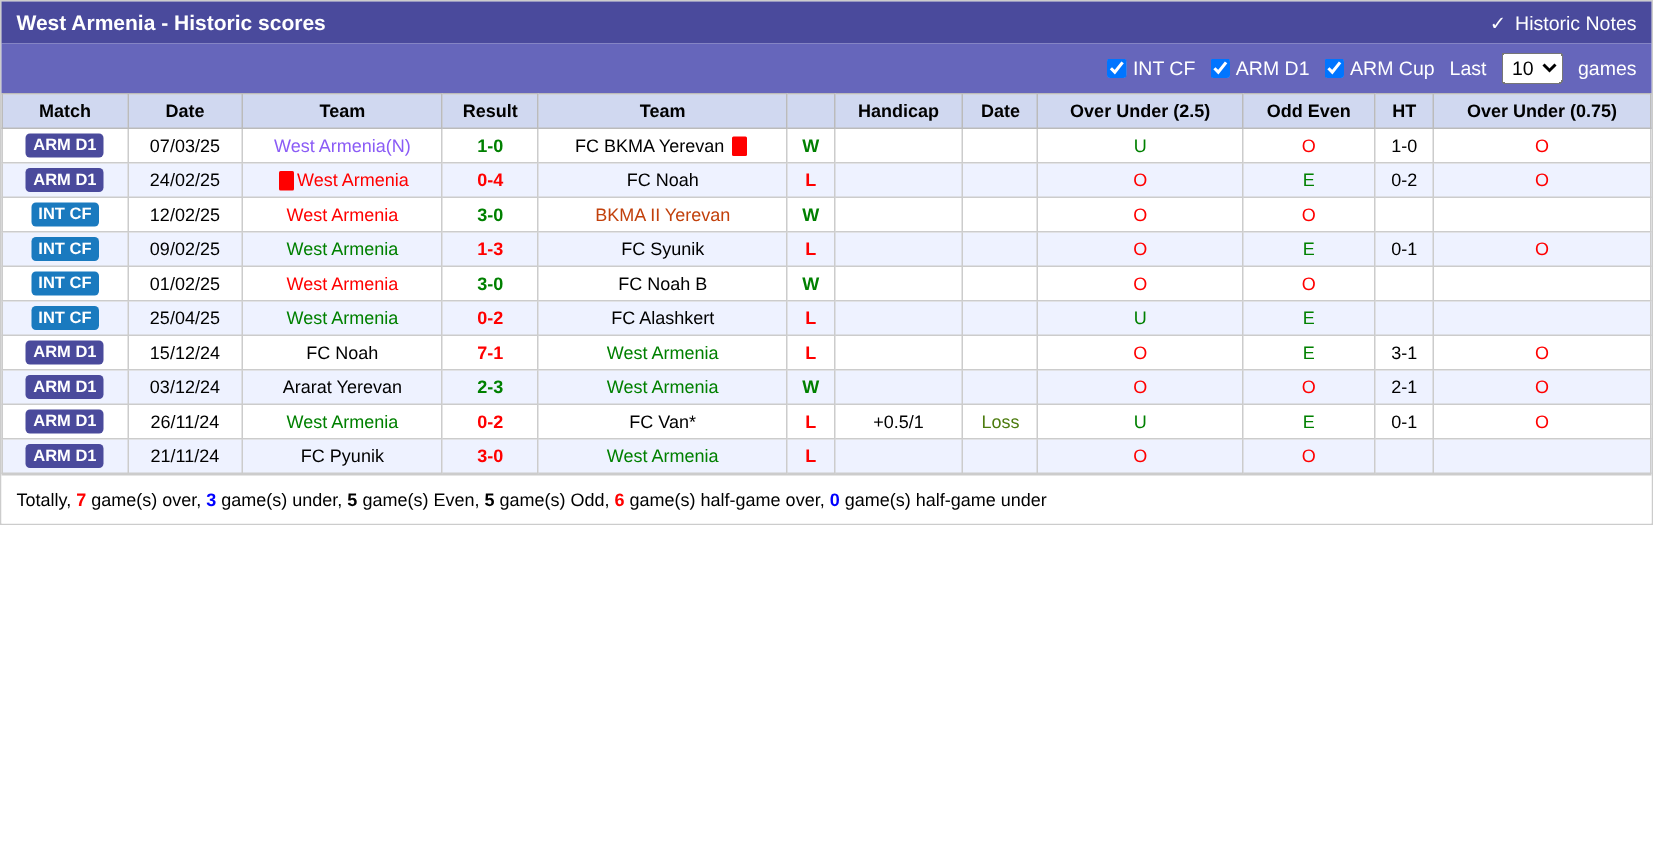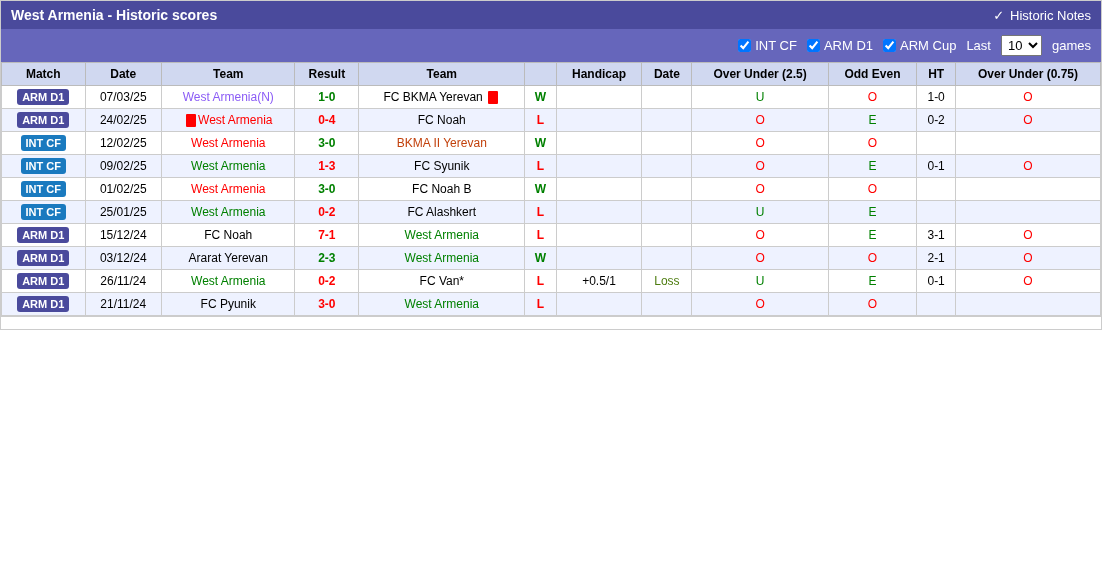--- a/index.html
+++ b/index.html
@@ -206,21 +206,21 @@
     <td><strong style="color:green">W</strong></td>
     <td></td>
     <td style="color:red"></td>
     <td><span style="color:red">O</span></td>
     <td><span style="color:red">O</span></td>
     <td></td>
     <td><span style="color:black"></span></td>
   </tr>
         <tr style="background: rgb(238, 242, 255);">
     <td><span class="badge badge-int-cf">INT CF</span></td>
-    <td>25/01/25</td>
+    <td>25/04/25</td>
     <td><span style="color:green">West Armenia</span></td>
     <td><strong style="color:red">0-2</strong></td>
     <td><span style="color:black">FC Alashkert</span></td>
     <td><strong style="color:red">L</strong></td>
     <td></td>
     <td style="color:red"></td>
     <td><span style="color:green">U</span></td>
     <td><span style="color:green">E</span></td>
     <td></td>
     <td><span style="color:black"></span></td>
@@ -278,15 +278,18 @@
     <td style="color:red"></td>
     <td><span style="color:red">O</span></td>
     <td><span style="color:red">O</span></td>
     <td></td>
     <td><span style="color:black"></span></td>
   </tr>
       </tbody>
   </table>
 
   <div class="footer">
+    <div>
+      Totally, <strong style="color:red">7</strong> game(s) over, <strong style="color:blue">3</strong> game(s) under, <strong style="color:black">5</strong> game(s) Even, <strong style="color:black">5</strong> game(s) Odd, <strong style="color:red">6</strong> game(s) half-game over, <strong style="color:blue">0</strong> game(s) half-game under
+    </div>
   </div>
 
 </div>
 
 </body></html>

